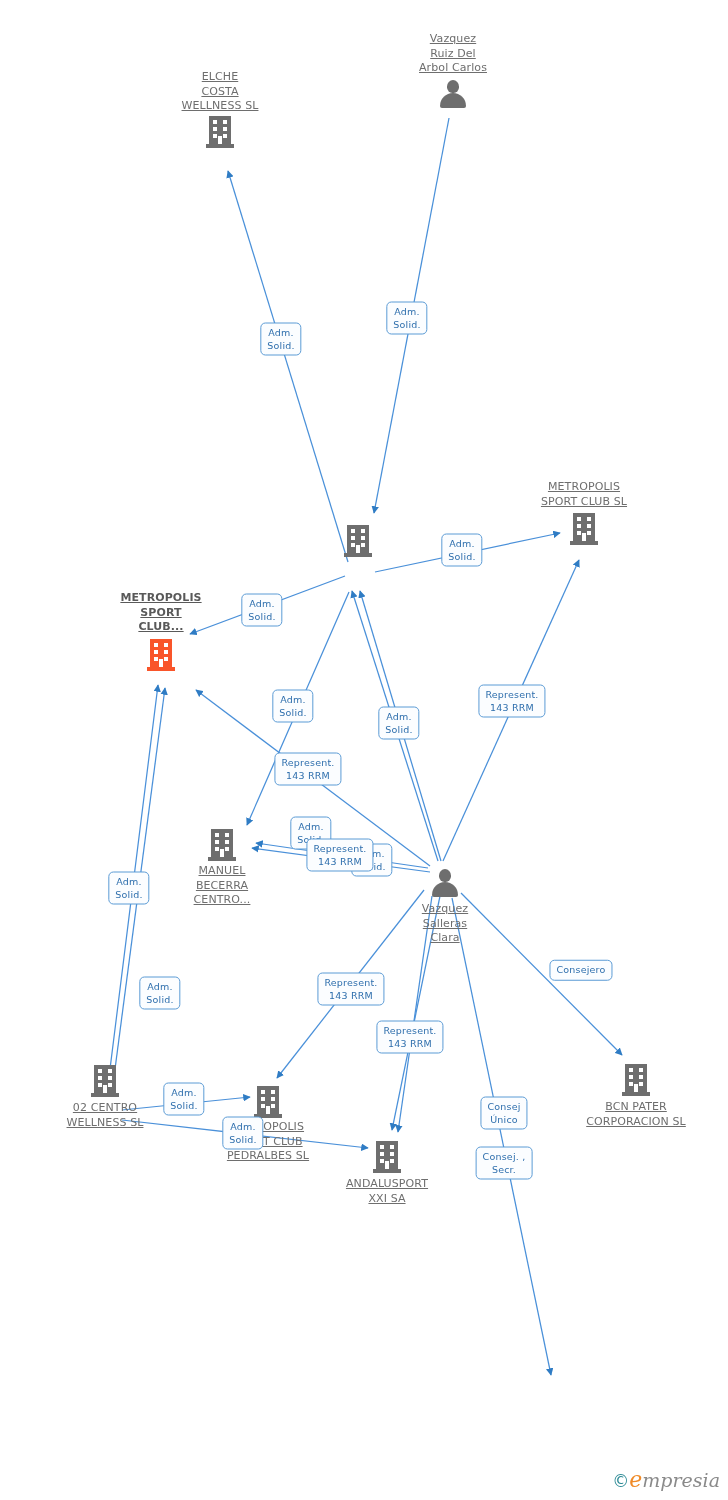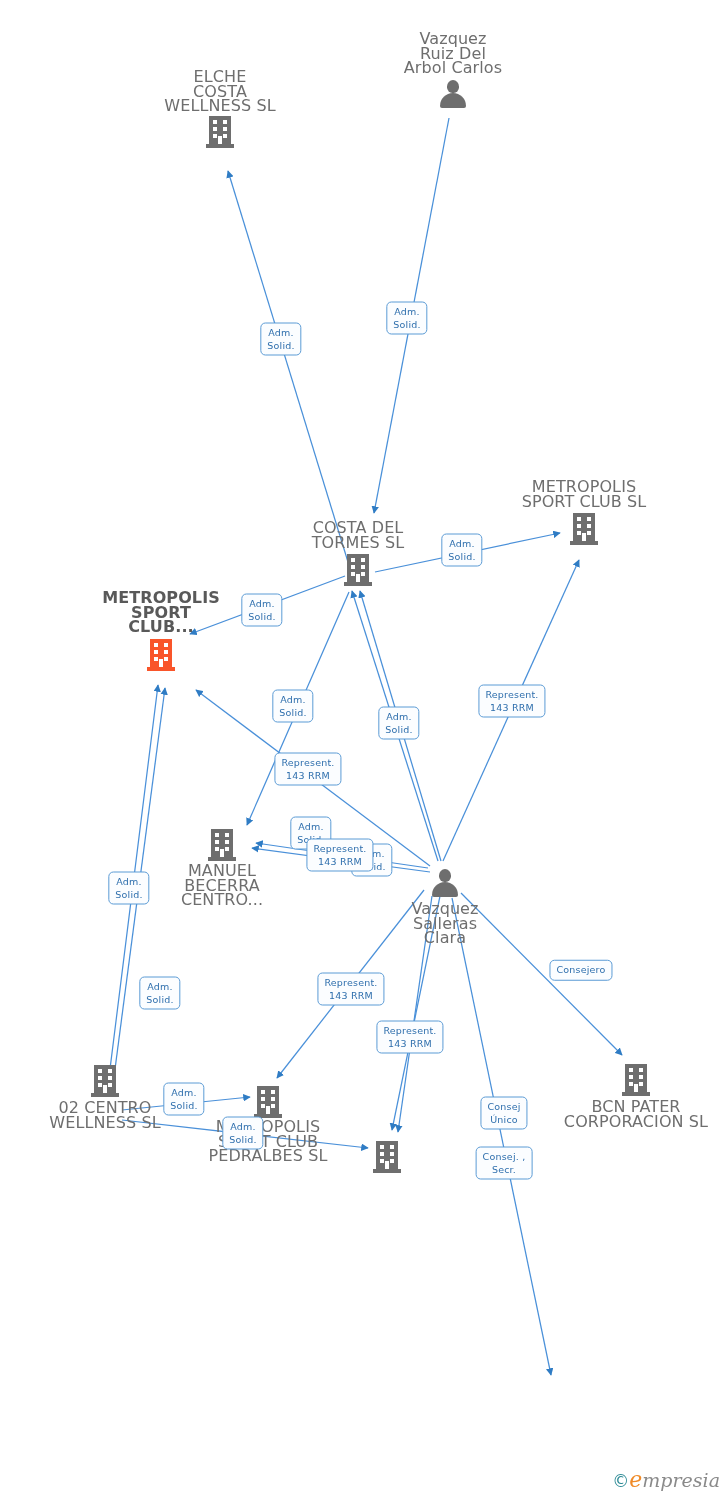--- a/index.html
+++ b/index.html
@@ -25,26 +25,27 @@
     width: 728px; height: 1500px;
     pointer-events: none;
   }
   .node {
     position: absolute;
     text-align: center;
     width: 160px;
     margin-left: -80px;
   }
   .node .nlabel {
-    font-size: 16px;
+    font-size: 11px;
     line-height: 14.5px;
     color: #6e6e6e;
     letter-spacing: .1px;
     white-space: pre-line;
     font-family: "DejaVu Sans", "Liberation Sans", sans-serif;
+    text-decoration: underline;
   }
   .node.focus .nlabel {
     color: #595959;
     font-weight: bold;
   }
   .node .glyph {
     display: block;
     margin: 0 auto;
   }
   
@@ -182,22 +183,20 @@
     <div class="nlabel">Vazquez
 Ruiz Del
 Arbol Carlos</div>
     <div class="glyph per" style="margin-top:3px;">
       <div class="head"></div>
         <div class="torso"></div>
     </div>
   </div>
 
   <div class="node" style="left:358px; top:521px;">
-    <div class="nlabel">COSTA DEL
-TORMES SL</div>
     <div class="glyph bld" style="margin-top:4px;">
       <div class="body"></div>
         <div class="base"></div>
       <div class="win" style="left:7px;  top:4px;"></div>
         <div class="win" style="left:17px; top:4px;"></div>
       <div class="win" style="left:7px;  top:11px;"></div>
         <div class="win" style="left:17px; top:11px;"></div>
       <div class="win" style="left:7px;  top:18px;"></div>
         <div class="win" style="left:17px; top:18px;"></div>
       <div class="door"></div>
@@ -302,20 +301,22 @@
       <div class="body"></div>
         <div class="base"></div>
       <div class="win" style="left:7px;  top:4px;"></div>
         <div class="win" style="left:17px; top:4px;"></div>
       <div class="win" style="left:7px;  top:11px;"></div>
         <div class="win" style="left:17px; top:11px;"></div>
       <div class="win" style="left:7px;  top:18px;"></div>
         <div class="win" style="left:17px; top:18px;"></div>
       <div class="door"></div>
     </div>
+    <div class="nlabel" style="margin-top:4px;">ANDALUSPORT
+XXI SA</div>
   </div>
 
   <div class="node" style="left:636px; top:1064px;text-align:center;">
     <div class="glyph bld">
       <div class="body"></div>
         <div class="base"></div>
       <div class="win" style="left:7px;  top:4px;"></div>
         <div class="win" style="left:17px; top:4px;"></div>
       <div class="win" style="left:7px;  top:11px;"></div>
         <div class="win" style="left:17px; top:11px;"></div>

